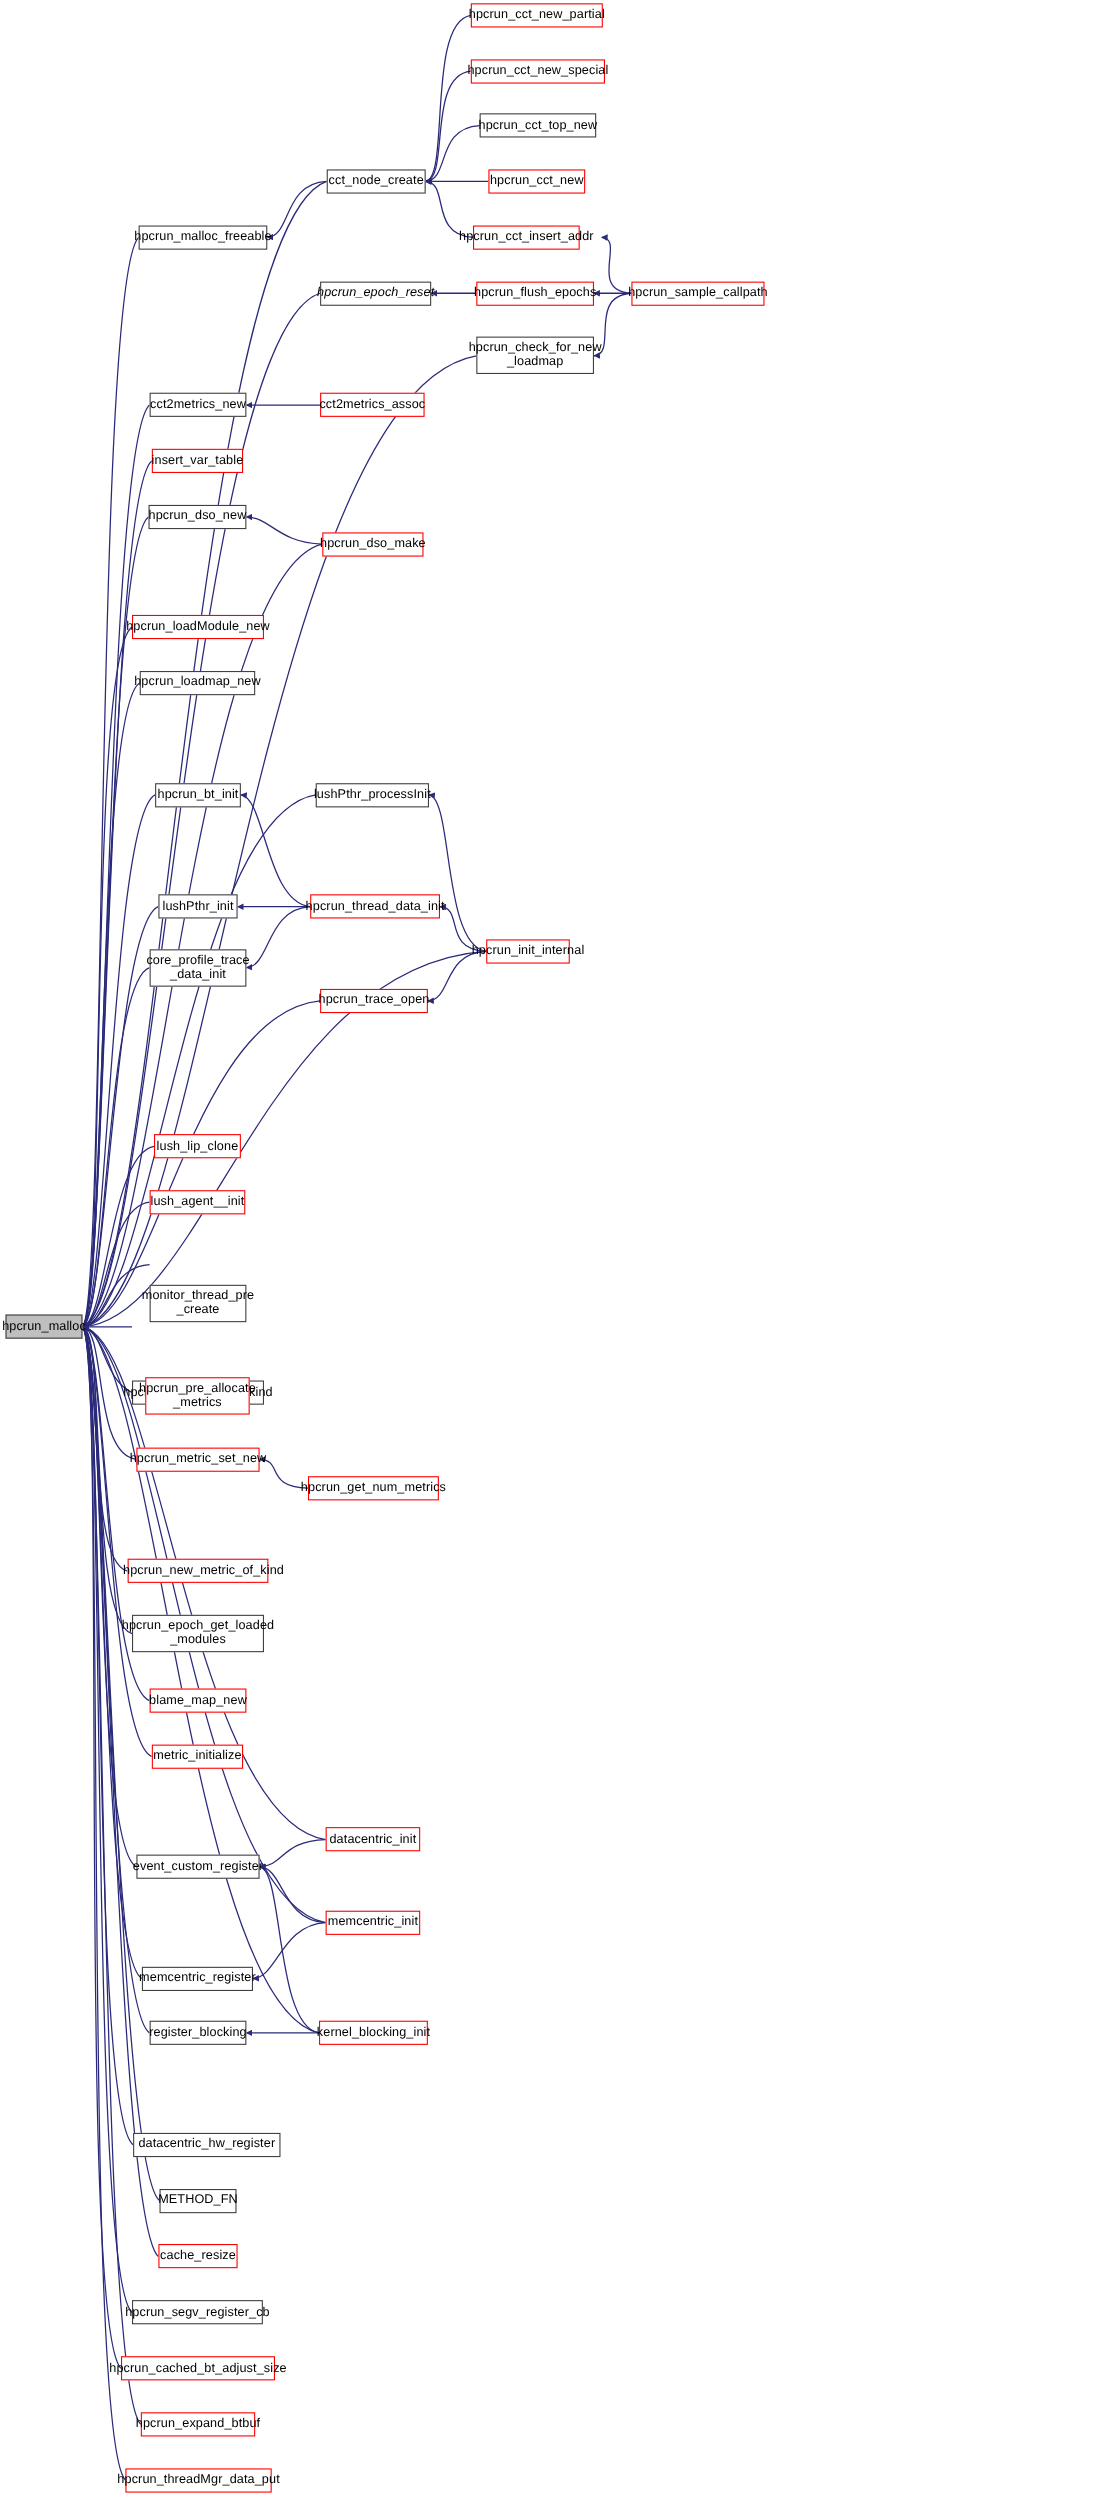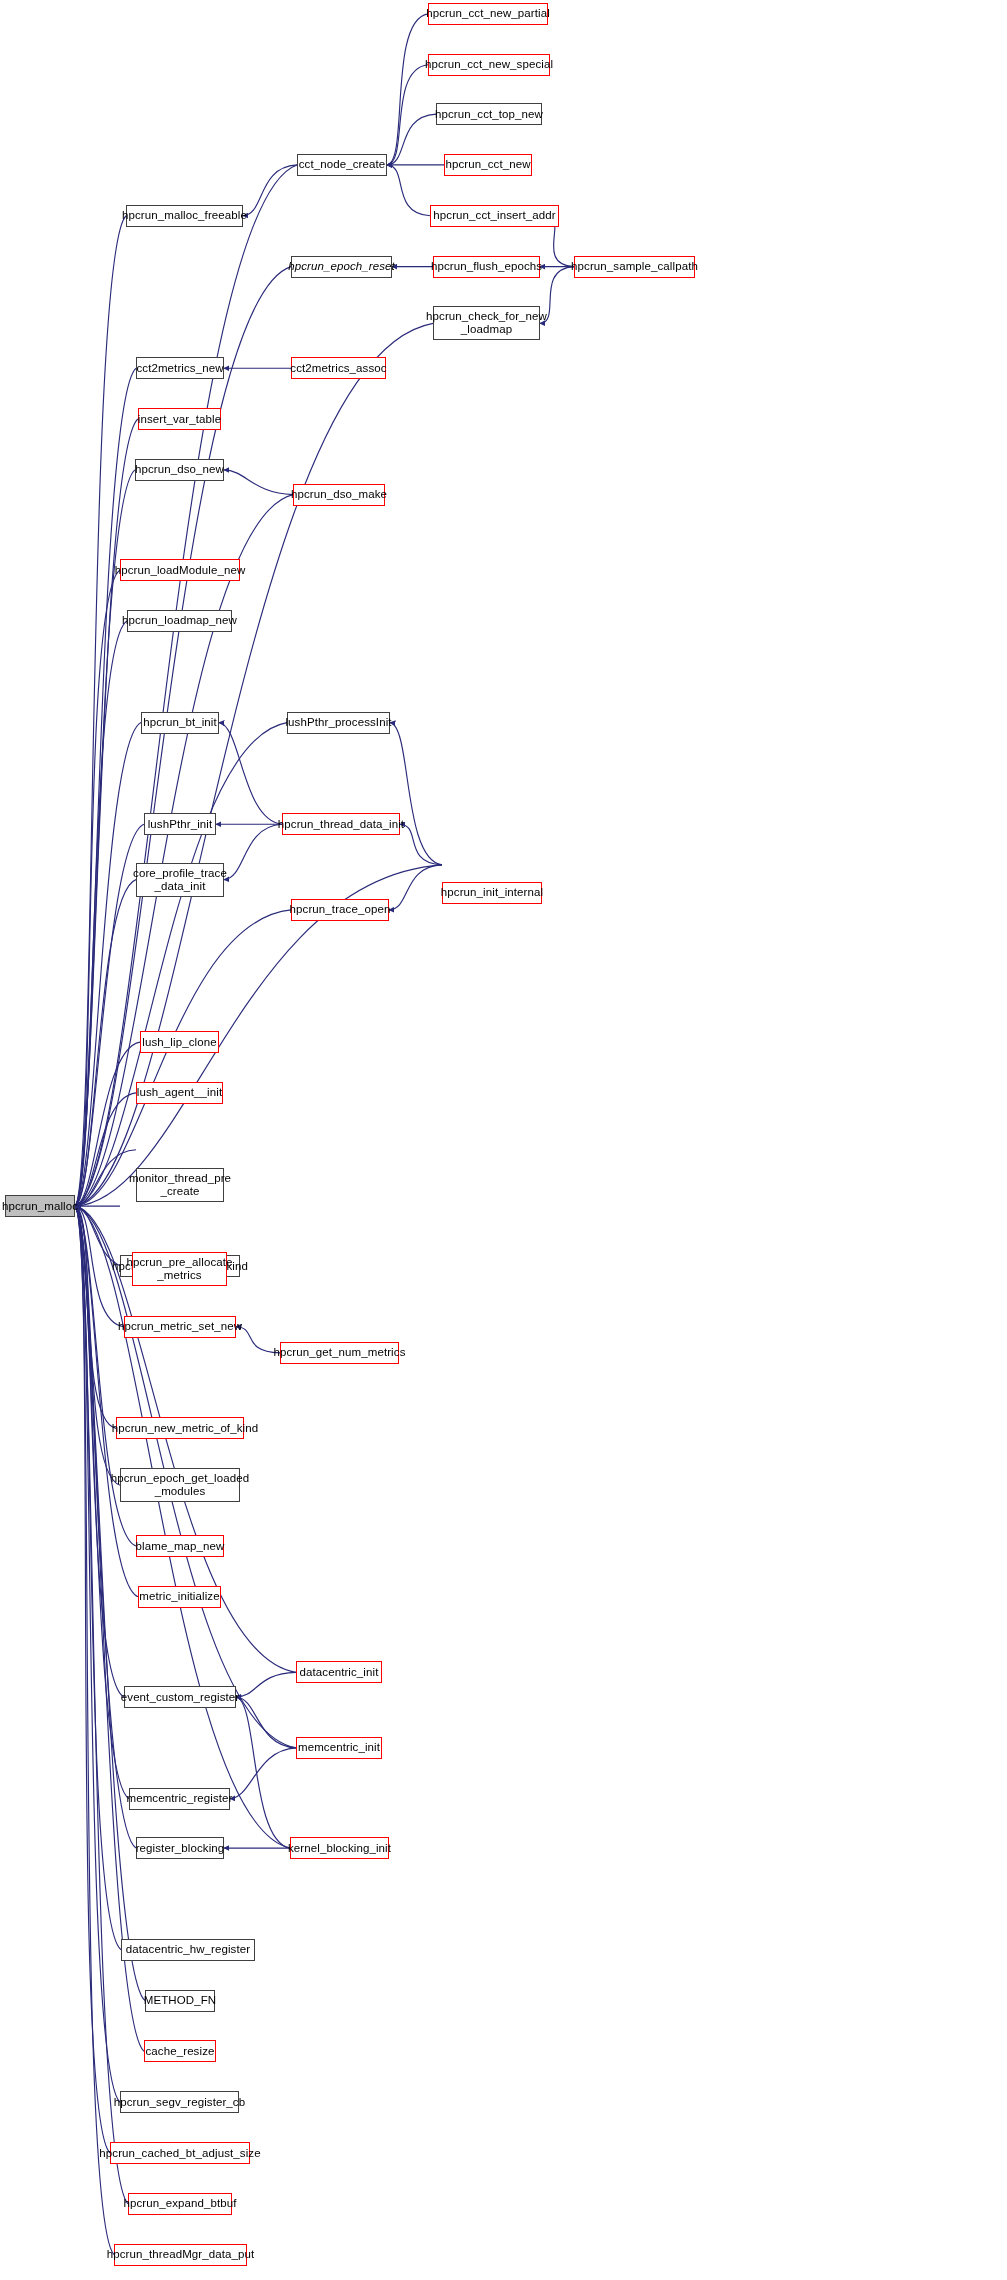--- a/index.html
+++ b/index.html
@@ -128,39 +128,39 @@
         <path d="M 114 2254.6942675159235 C 74 2212.7538853503183, 97 1227.1549044585986, 75 1206.184713375796" fill="none" stroke="#2a2a7a" stroke-width="1.15" marker-end="url(#arrow)"></path>
       </g>
   </svg>
   <div id="nodes">
       <div class="node root" style="left: 5px; top: 1195.18px; width: 70px; height: 22px;"><span>hpcrun_malloc</span></div>
       <div class="node black" style="left: 297px; top: 153.936px; width: 90px; height: 22px;"><span>cct_node_create</span></div>
       <div class="node red" style="left: 428px; top: 2.90446px; width: 120px; height: 22px;"><span>hpcrun_cct_new_partial</span></div>
       <div class="node red" style="left: 428px; top: 53.7325px; width: 122px; height: 22px;"><span>hpcrun_cct_new_special</span></div>
       <div class="node black" style="left: 436px; top: 103.108px; width: 106px; height: 22px;"><span>hpcrun_cct_top_new</span></div>
       <div class="node red" style="left: 444px; top: 153.936px; width: 88px; height: 22px;"><span>hpcrun_cct_new</span></div>
-      <div class="node red" style="left: 430px; top: 204.764px; width: 129px; height: 22px; text-align: right;"><span>hpcrun_cct_insert_addr</span></div>
+      <div class="node red" style="left: 430px; top: 204.764px; width: 97px; height: 22px; text-align: right;"><span>hpcrun_cct_insert_addr</span></div>
       <div class="node black" style="left: 126px; top: 204.764px; width: 117px; height: 22px;"><span>hpcrun_malloc_freeable</span></div>
       <div class="node black" style="left: 291px; top: 255.592px; width: 101px; height: 22px; font-style: italic;"><span>hpcrun_epoch_reset</span></div>
       <div class="node red" style="left: 433px; top: 255.592px; width: 107px; height: 22px;"><span>hpcrun_flush_epochs</span></div>
       <div class="node red" style="left: 574px; top: 255.592px; width: 121px; height: 22px;"><span>hpcrun_sample_callpath</span></div>
       <div class="node black" style="left: 433px; top: 306.42px; width: 107px; height: 34px;"><span>hpcrun_check_for_new
 _loadmap</span></div>
       <div class="node black" style="left: 136px; top: 357.248px; width: 88px; height: 22px;"><span>cct2metrics_new</span></div>
       <div class="node red" style="left: 291px; top: 357.248px; width: 95px; height: 22px;"><span>cct2metrics_assoc</span></div>
       <div class="node red" style="left: 138px; top: 408.076px; width: 83px; height: 22px;"><span>insert_var_table</span></div>
       <div class="node black" style="left: 135px; top: 458.904px; width: 89px; height: 22px;"><span>hpcrun_dso_new</span></div>
       <div class="node red" style="left: 293px; top: 483.592px; width: 92px; height: 22px;"><span>hpcrun_dso_make</span></div>
       <div class="node red" style="left: 120px; top: 559.108px; width: 120px; height: 22px;"><span>hpcrun_loadModule_new</span></div>
       <div class="node black" style="left: 127px; top: 609.936px; width: 105px; height: 22px;"><span>hpcrun_loadmap_new</span></div>
       <div class="node black" style="left: 141px; top: 711.592px; width: 78px; height: 22px;"><span>hpcrun_bt_init</span></div>
       <div class="node black" style="left: 287px; top: 711.592px; width: 103px; height: 22px;"><span>lushPthr_processInit</span></div>
       <div class="node black" style="left: 144px; top: 813.248px; width: 72px; height: 22px;"><span>lushPthr_init</span></div>
       <div class="node red" style="left: 282px; top: 813.248px; width: 118px; height: 22px;"><span>hpcrun_thread_data_init</span></div>
-      <div class="node red" style="left: 442px; top: 853.911px; width: 100px; height: 22px; margin-top: 28px;"><span>hpcrun_init_internal</span></div>
+      <div class="node red" style="left: 442px; top: 853.911px; width: 76px; height: 22px;"><span>hpcrun_init_internal</span></div>
       <div class="node black" style="left: 136px; top: 862.624px; width: 88px; height: 34px;"><span>core_profile_trace
 _data_init</span></div>
       <div class="node red" style="left: 291px; top: 898.93px; width: 98px; height: 22px;"><span>hpcrun_trace_open</span></div>
       <div class="node red" style="left: 140px; top: 1031.08px; width: 79px; height: 22px;"><span>lush_lip_clone</span></div>
       <div class="node red" style="left: 136px; top: 1081.91px; width: 87px; height: 22px;"><span>lush_agent__init</span></div>
       <div class="node black" style="left: 136px; top: 1168px; width: 88px; height: 34px;"><span>monitor_thread_pre
 _create</span></div>
       <div class="node black" style="left: 120px; top: 1255px; width: 120px; height: 22px;"><span>hpcrun_metrics_new_kind</span></div>
       <div class="node red" style="left: 132px; top: 1251.82px; width: 95px; height: 34px;"><span>hpcrun_pre_allocate
 _metrics</span></div>

